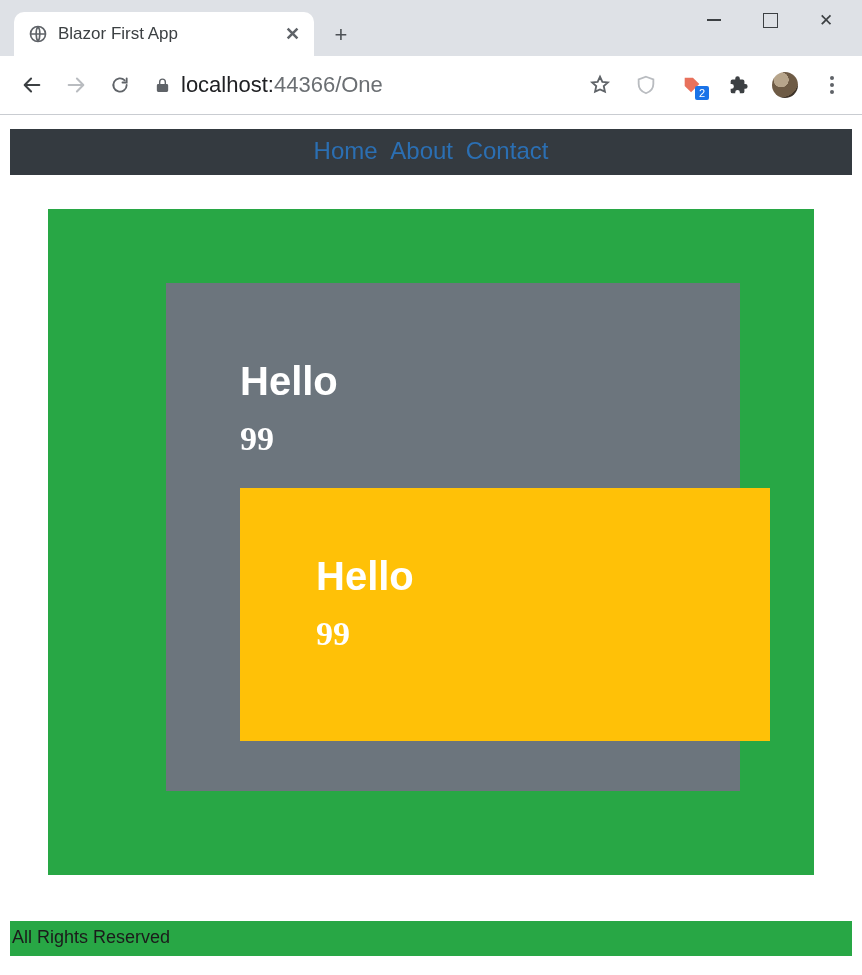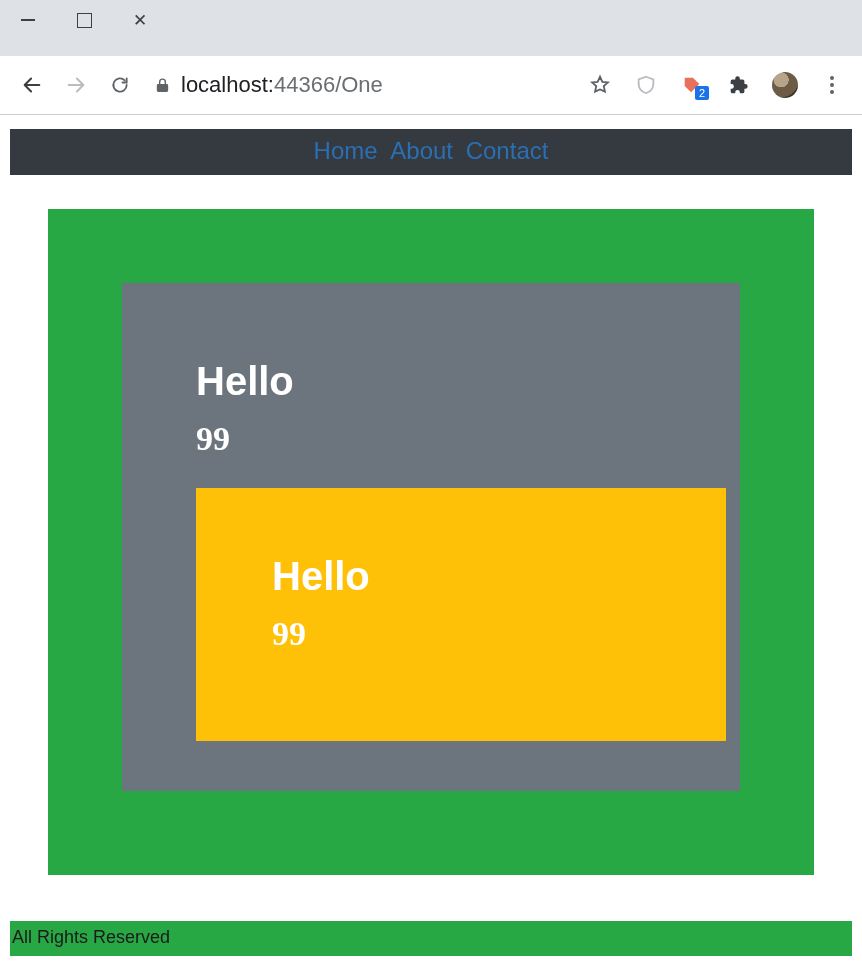--- a/index.html
+++ b/index.html
@@ -140,20 +140,21 @@
     .navbar a { color: #2b6fb3; text-decoration: none; margin: 0 3px; cursor: pointer; }
 
     .green-wrap {
       background: #28a745;
       margin: 34px 48px 0 48px;
       padding: 74px 74px 84px 74px;
     }
     .gray-box {
       background: #6c757d;
       padding: 76px 0 50px 74px;
+      margin-left: 44px;
     }
     .gray-box h1 { color:#fff; font-weight:600; font-size:40px; margin-bottom:16px; }
     .gray-box h2 { color:#fff; font-weight:700; font-size:34px; margin-bottom:30px;font-family:Liberation Serif, serif; }
     .yellow-box {
       background: #ffc107;
       width: 530px;
       padding: 66px 0 58px 76px;
     }
     .yellow-box h1 { color:#fff; font-weight:600; font-size:40px; margin-bottom:16px; }
     .yellow-box h2 { color:#fff; font-weight:700; font-size:34px; }
@@ -166,20 +167,33 @@
       margin: 46px 10px 0 10px;
     }
 
     svg { display:block; }
   </style>
 </head>
 <body>
 
 <div class="chrome">
   <div class="titlebar">
+    <div class="tabstrip">
+      <div class="tab">
+        <span class="favicon">
+          <svg viewBox="0 0 24 24" width="20" height="20" fill="none" stroke="currentColor" stroke-width="2">
+            <circle cx="12" cy="12" r="9"></circle>
+            <path d="M3 12h18M12 3c3 3.5 3 14 0 18M12 3c-3 3.5-3 14 0 18"></path>
+          </svg>
+        </span>
+        <span class="title">Blazor First App</span>
+        <span class="close">✕</span>
+      </div>
+      <div class="newtab">+</div>
+    </div>
     <div class="win-controls">
       <span class="win-min"></span>
       <span class="win-max"></span>
       <span class="win-close"></span>
     </div>
   </div>
 
   <div class="toolbar">
     <span class="tb-btn">
       <svg viewBox="0 0 24 24" width="22" height="22" fill="none" stroke="#3c4043" stroke-width="2.2" stroke-linecap="round" stroke-linejoin="round">

